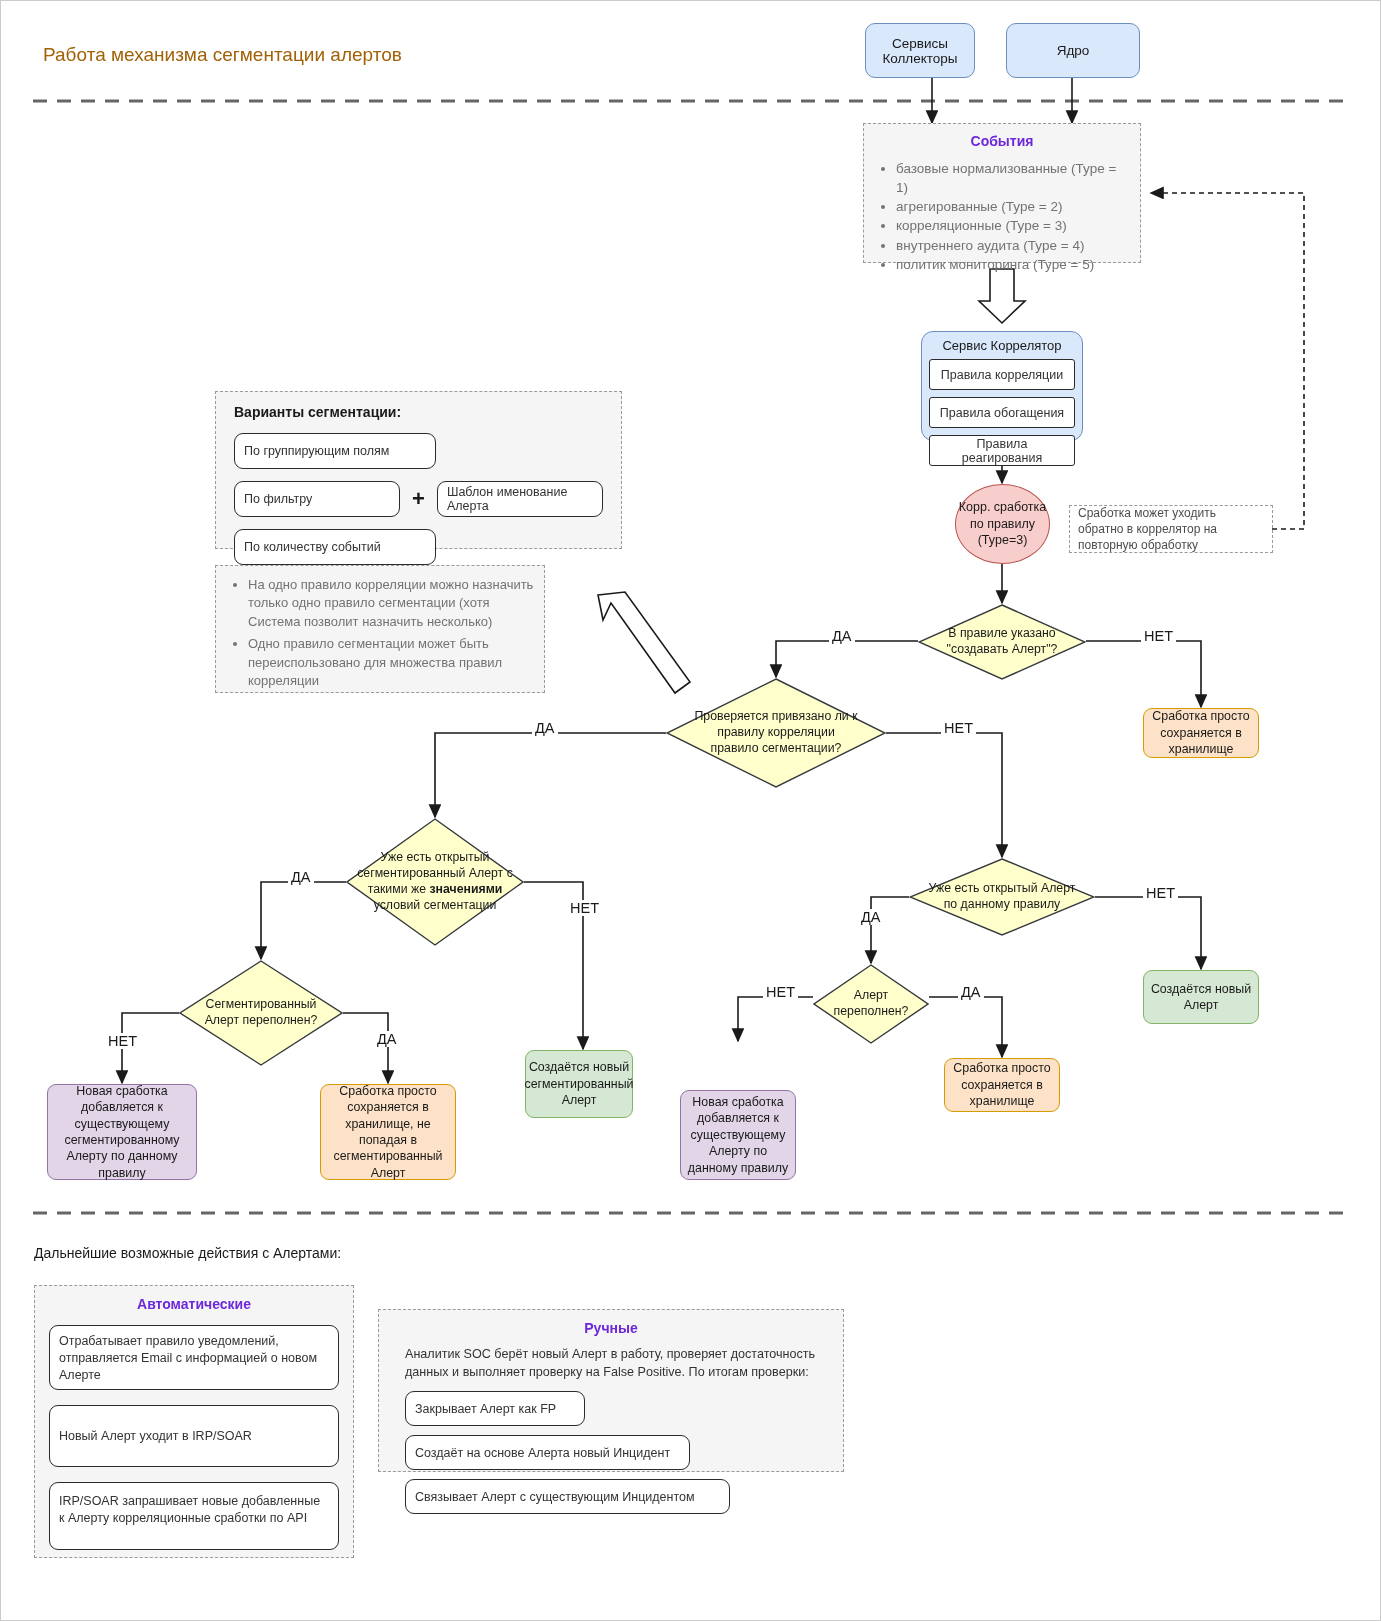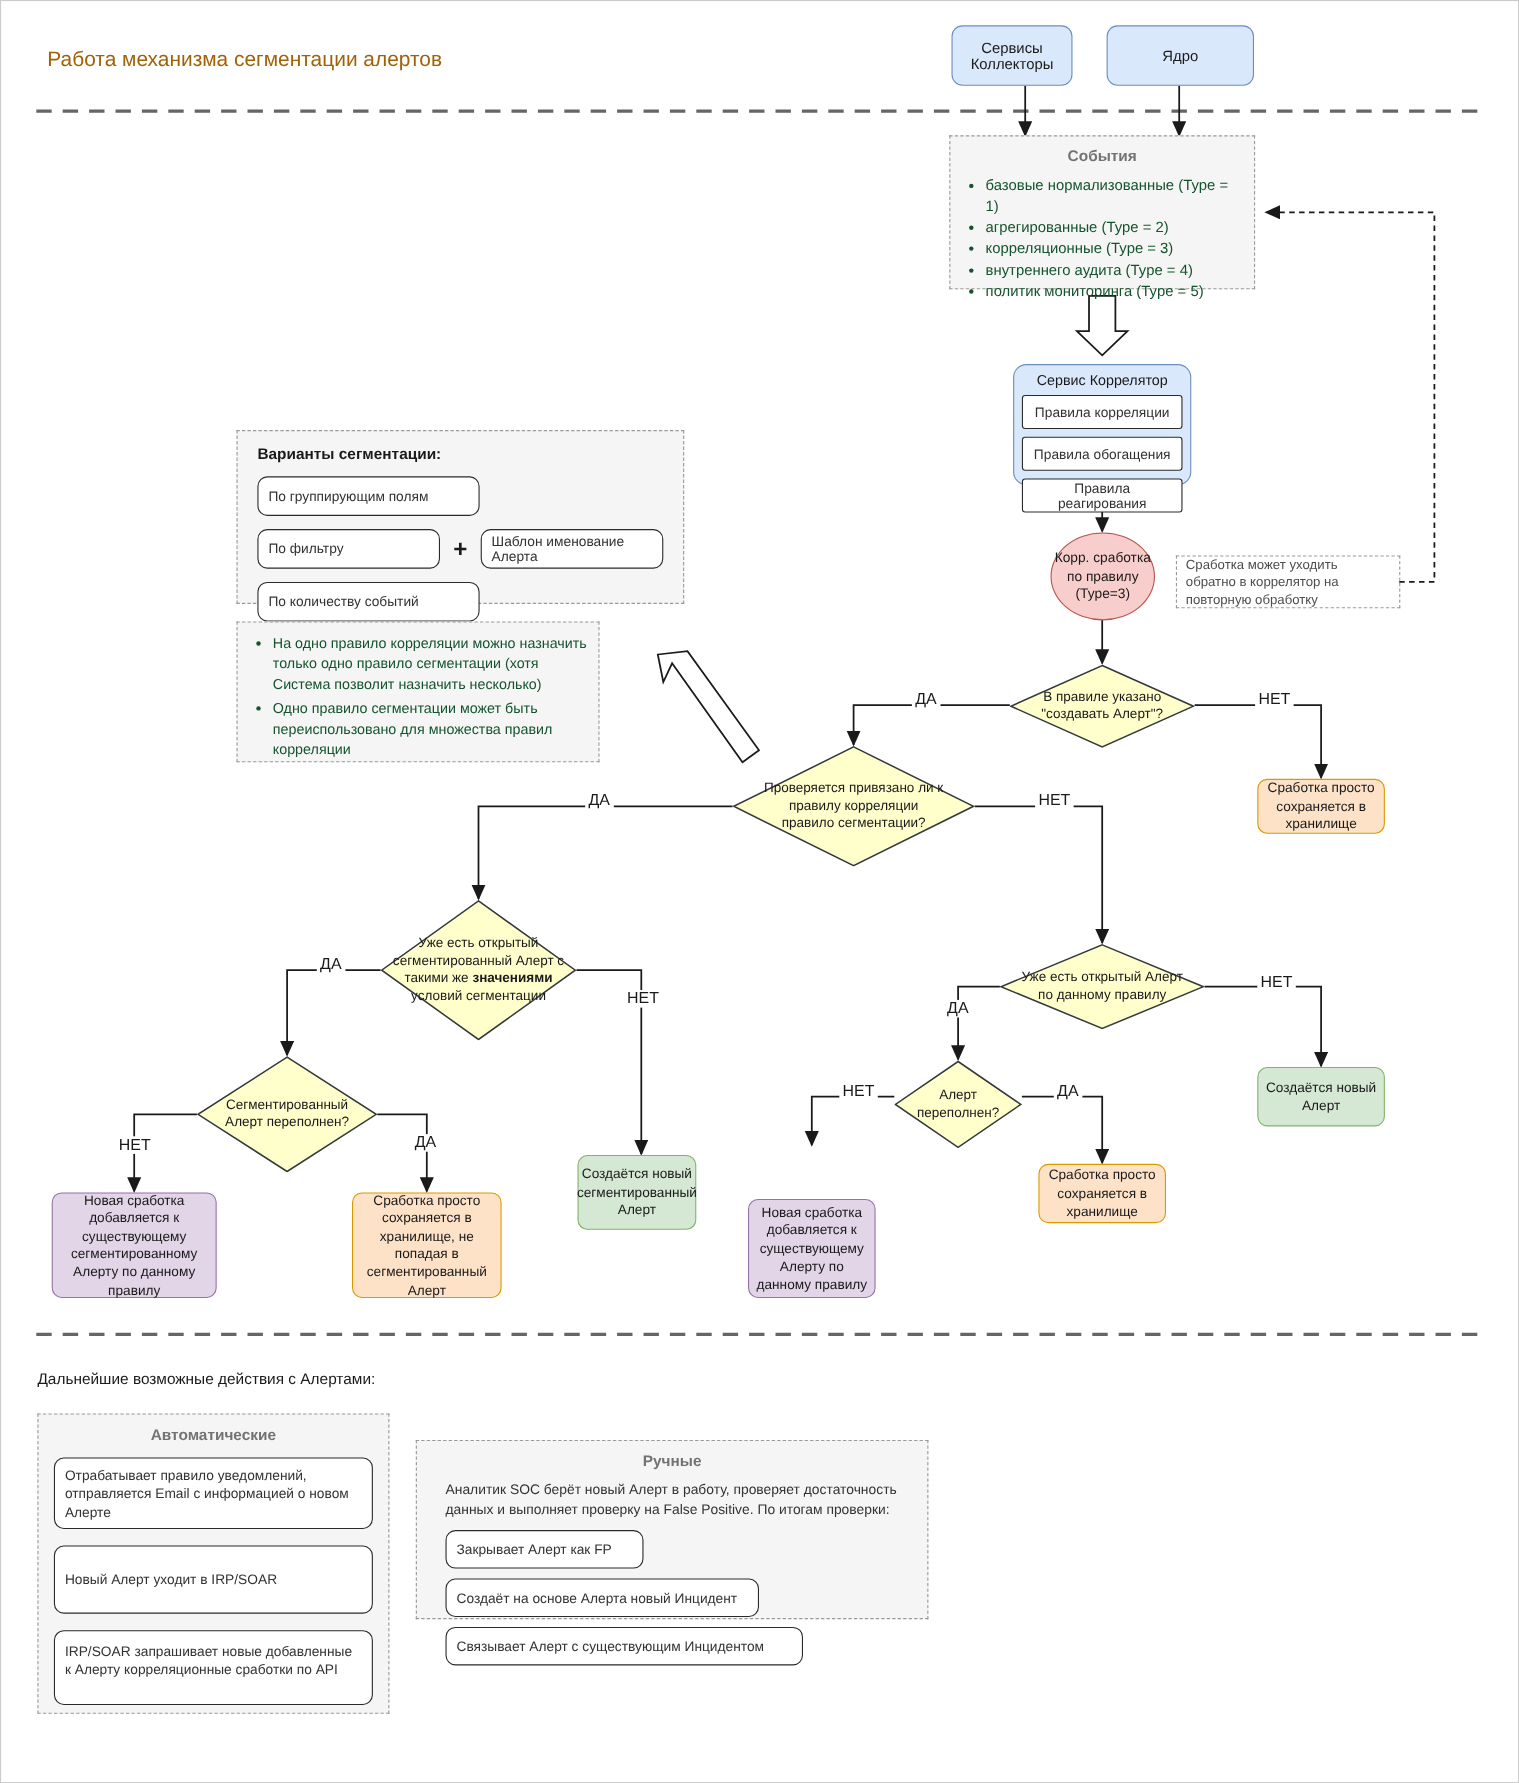--- a/index.html
+++ b/index.html
@@ -11,22 +11,22 @@
   .ctr{display:flex;align-items:center;justify-content:center;text-align:center;}
   .lft{display:flex;align-items:center;justify-content:flex-start;text-align:left;}
 
   
   .bluebox{background:#dae8fc;border:1px solid #6c8ebf;border-radius:10px;font-size:13.5px;color:#1a1a1a;}
 
   
   .dashbox{background:#f5f5f5;border:1.6px dashed #9a9a9a;}
   .dashbox-nofill{background:transparent;border:1.6px dashed #9a9a9a;}
 
-  .grouptitle{font-weight:bold;font-size:14px;color:#737373;text-align:center;}
-  .bullets{margin:0;padding-left:22px;font-size:13.5px;color:#14532d;line-height:1.42;}
+  .grouptitle{font-weight:bold;font-size:14px;color:#6d28d9;text-align:center;}
+  .bullets{margin:0;padding-left:22px;font-size:13.5px;color:#737373;line-height:1.42;}
   .bullets li{margin:0;padding:0;}
 
   
   .pill{background:#ffffff;border:1.4px solid #2b2b2b;border-radius:9px;font-size:12.5px;color:#333333;padding:4px 9px;display:flex;align-items:center;}
   .pill.sq{border-radius:3px;}
 
   
   .correlator{background:#dae8fc;border:1px solid #6c8ebf;border-radius:12px;}
   .corr-title{font-size:13px;color:#1a1a1a;text-align:center;}
 

